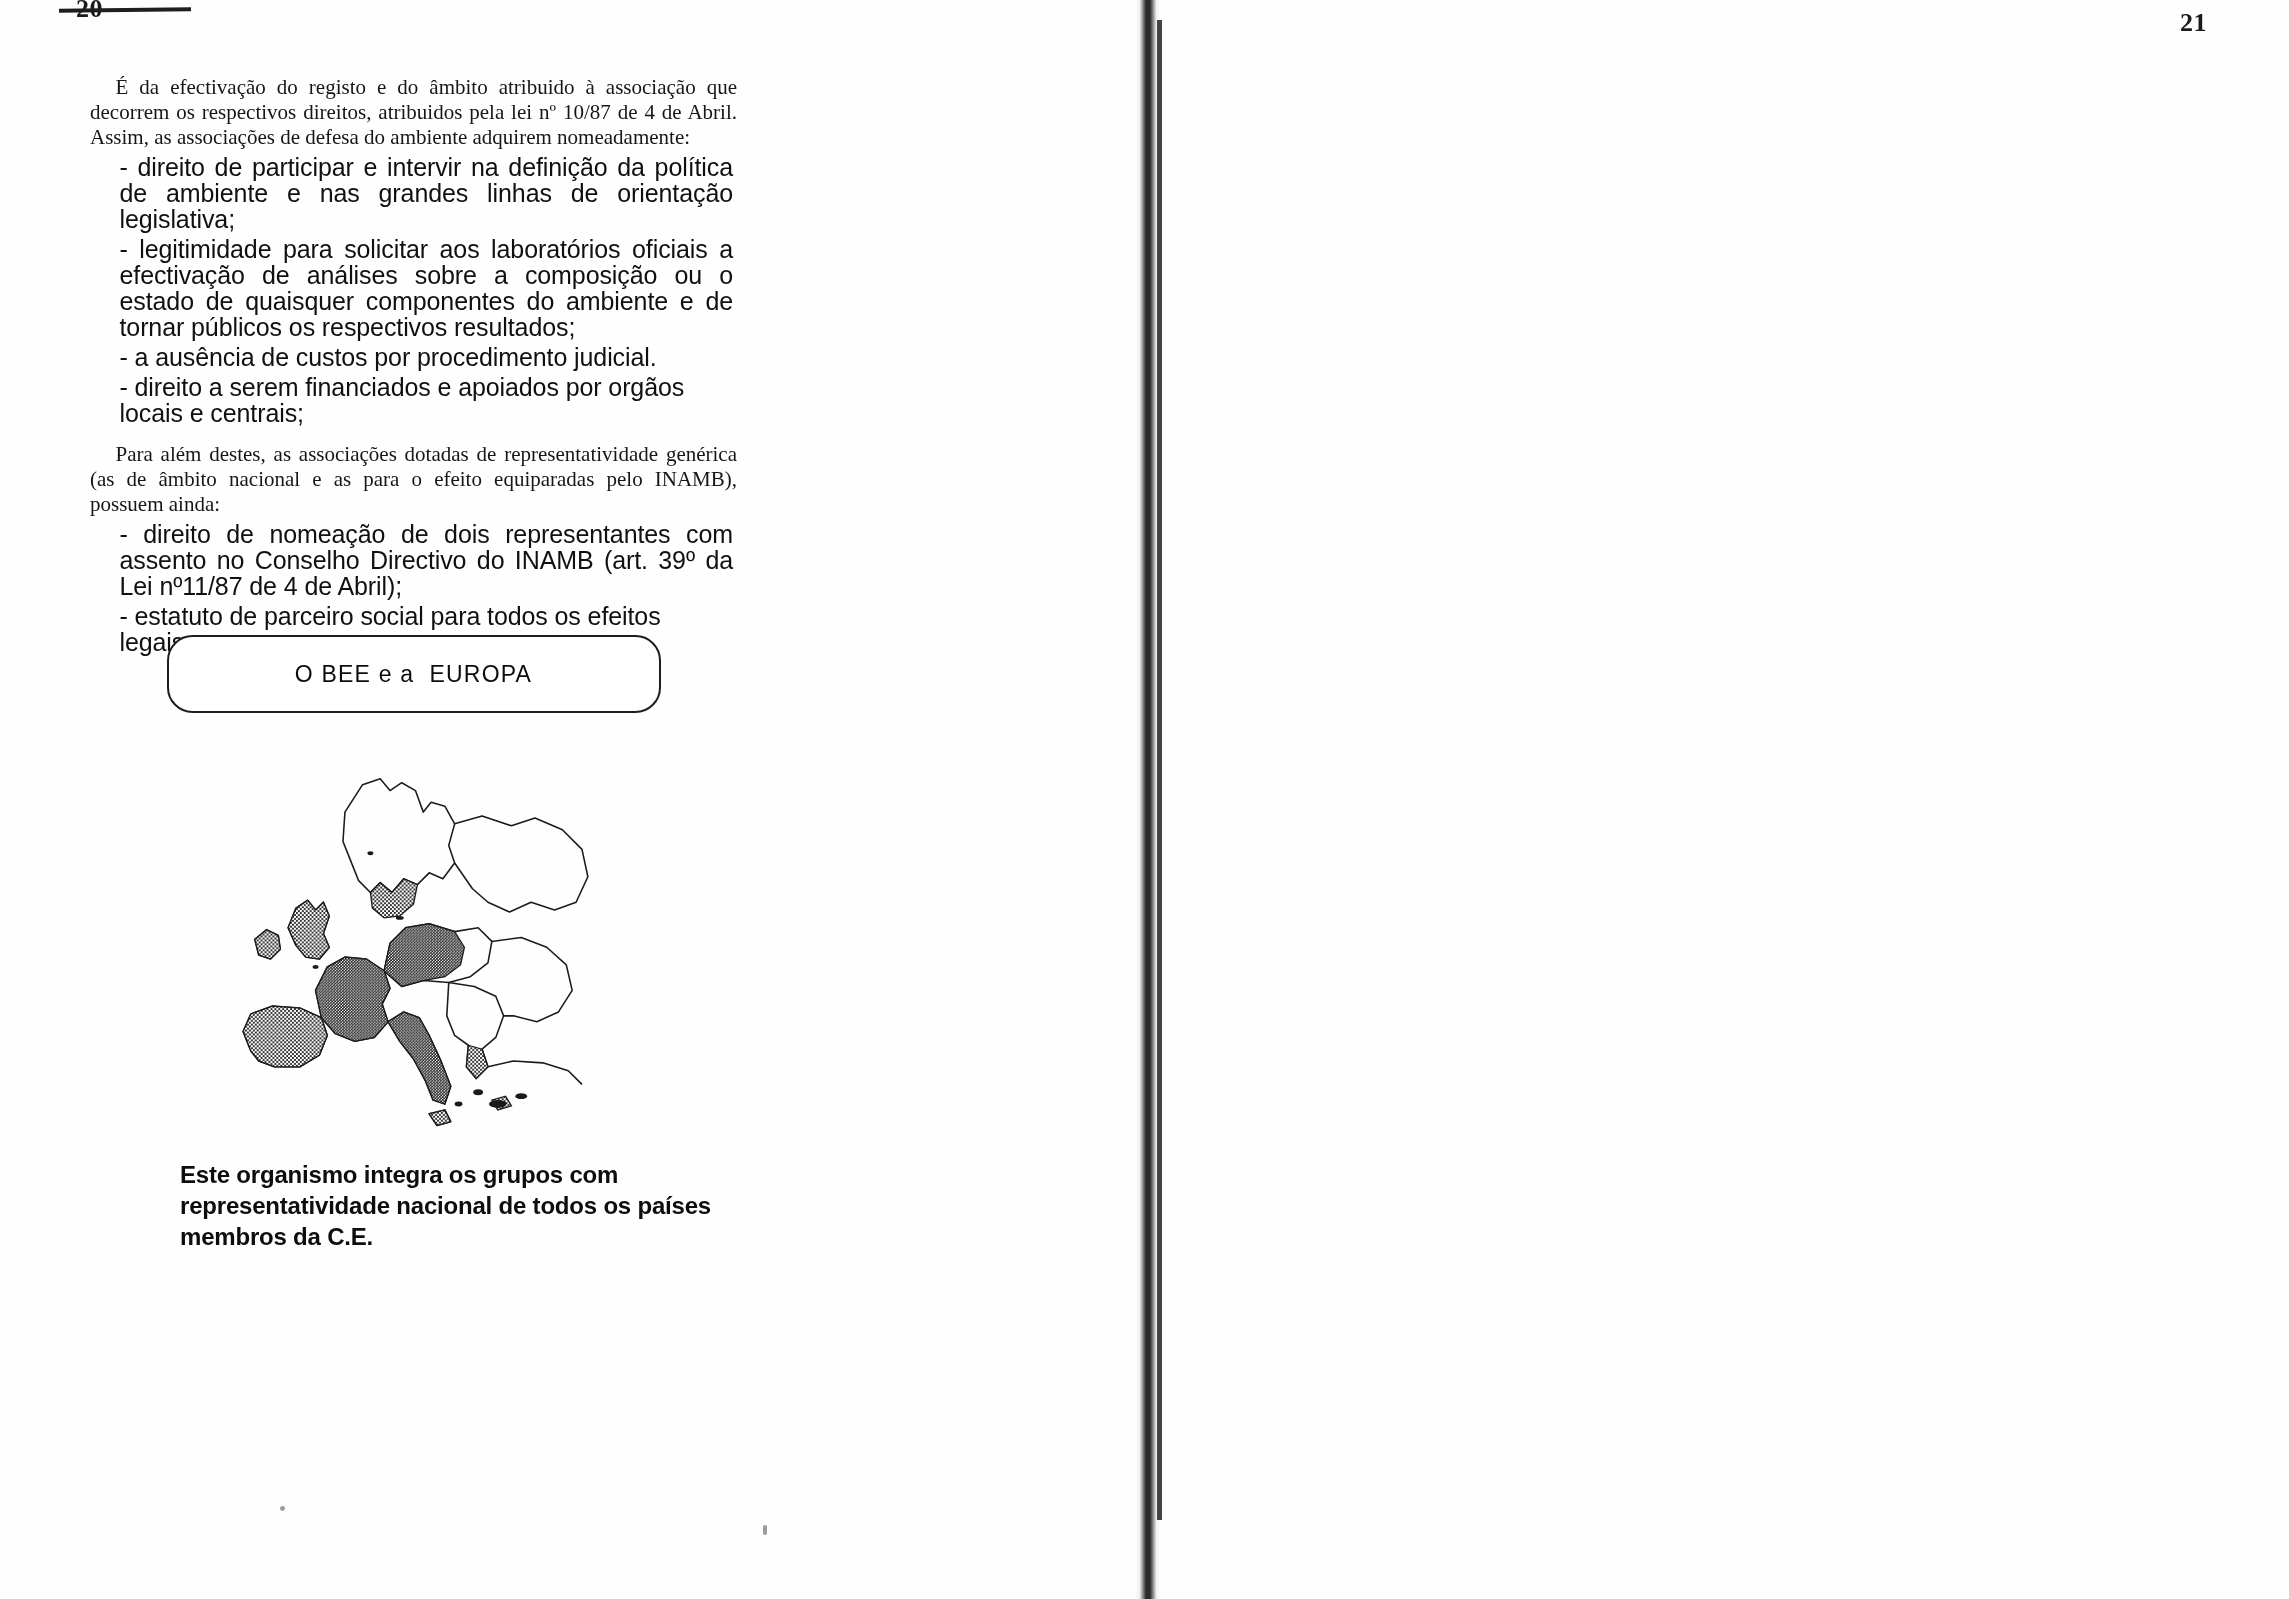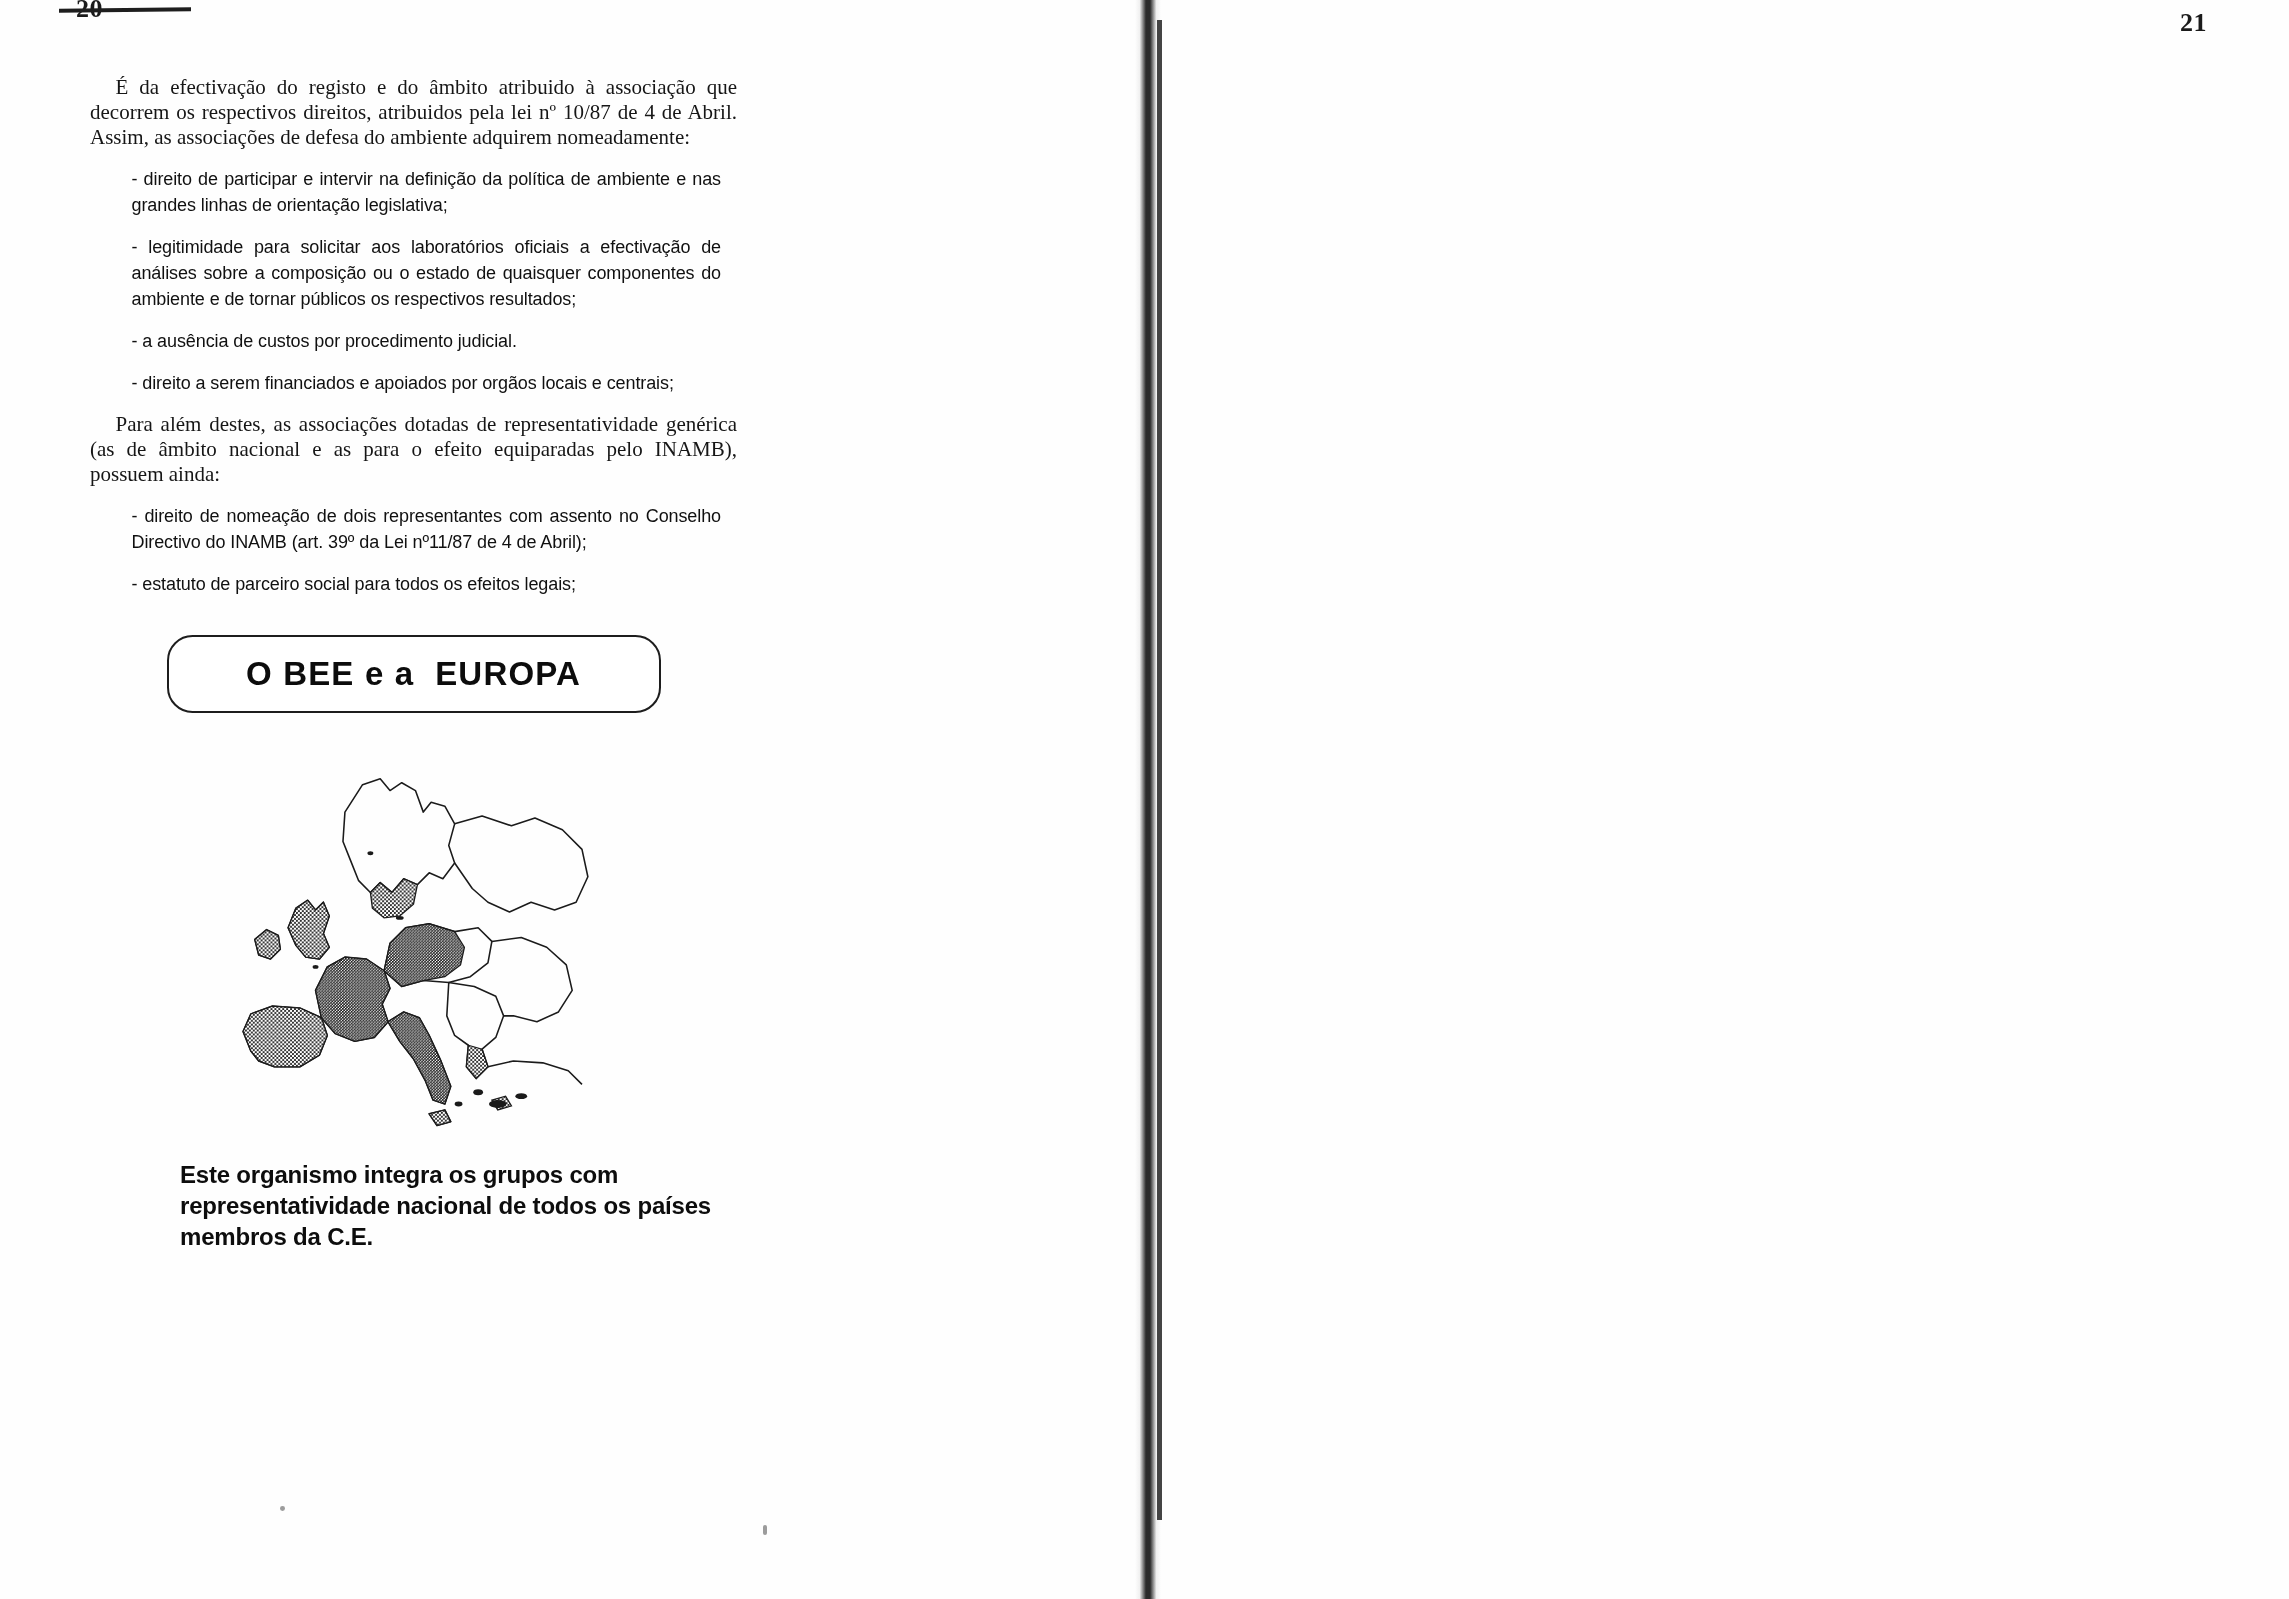--- a/index.html
+++ b/index.html
@@ -53,43 +53,43 @@
   }
   .serif-p{
     font-family:"Liberation Serif", serif;
     font-size:21px;line-height:25px;
     text-align:justify;margin:16px 0 1px 0;
     color:#161616;
   }
   .serif-p.indent{text-indent:25.5px;}
   .sans-item{
     font-family:"Liberation Sans", sans-serif;
-    font-size:18px;line-height:26px;
-    text-align:justify;margin:16px;
+    font-size:25px;line-height:26px;
+    text-align:justify;margin:4px;
     padding-left:25.5px;
     color:#101010;
     letter-spacing:-0.1px;
   }
   .sans-item.tight{text-align:left;}
 
   
   .titlebox-wrap{
     position:absolute;left:90px;top:635px;width:647px;
     display:flex;justify-content:center;
   }
   .titlebox{
     width:490px;height:74px;
     border:2.9px solid #1d1d1d;border-radius:25.5px;
     display:flex;align-items:center;justify-content:center;
     background:#fff;
     box-shadow:inset 0 0 0 0 #fff;
   }
   .titlebox-text{
     font-family:"Liberation Sans", sans-serif;
-    font-weight:bold;font-size:33px;letter-spacing:1.2px;
+    font-weight:normal;font-size:23px;letter-spacing:1.2px;
     color:#0c0c0c;white-space:pre;
   }
 
   
   .map-wrap{
     position:absolute;left:90px;top:755px;width:647px;height:421px;
     display:flex;justify-content:center;align-items:flex-start;
   }
   .map-svg{display:block;}
 

